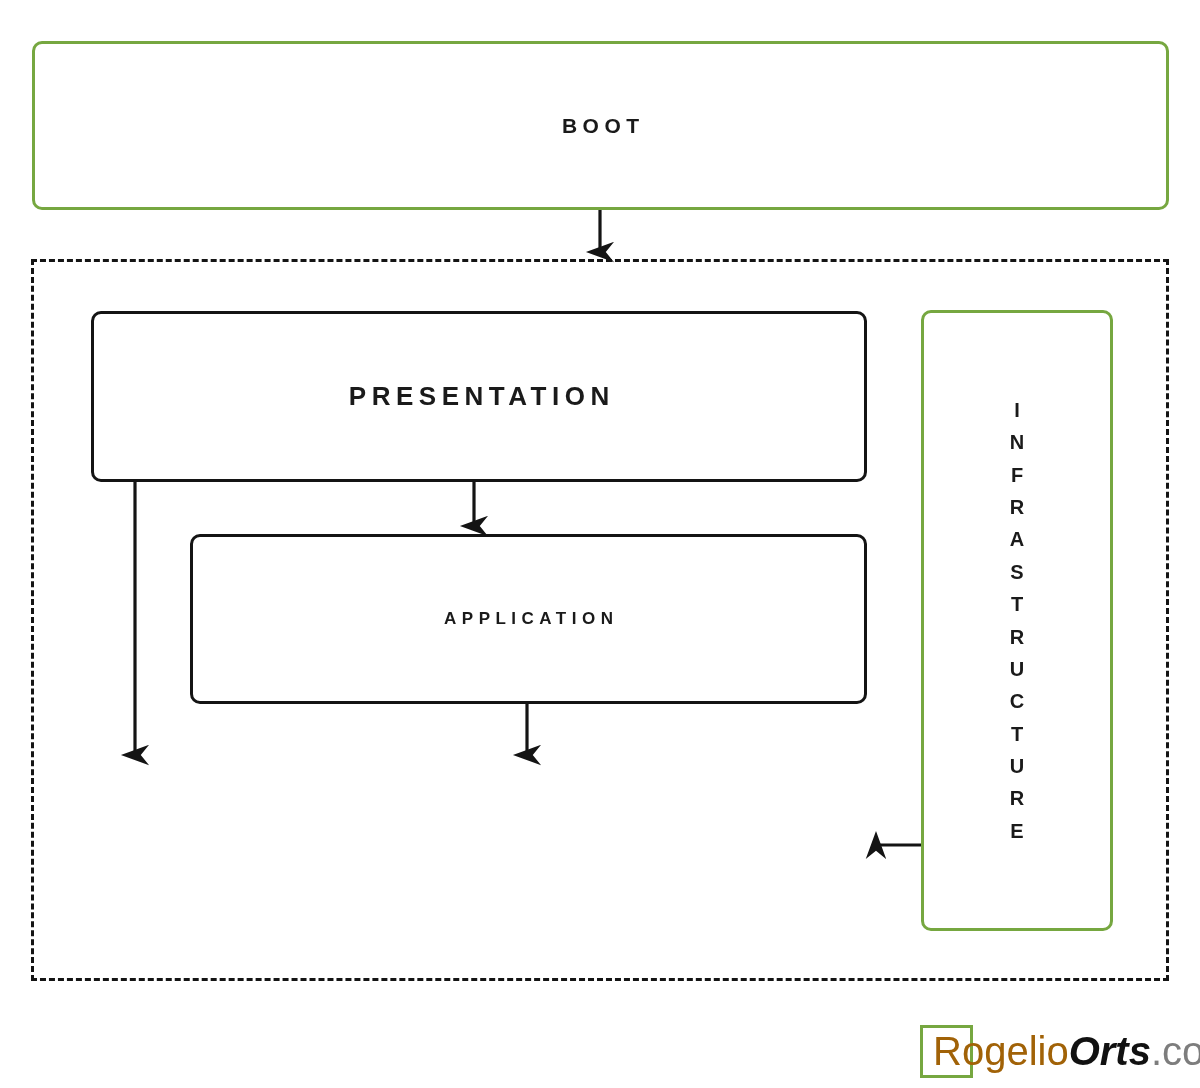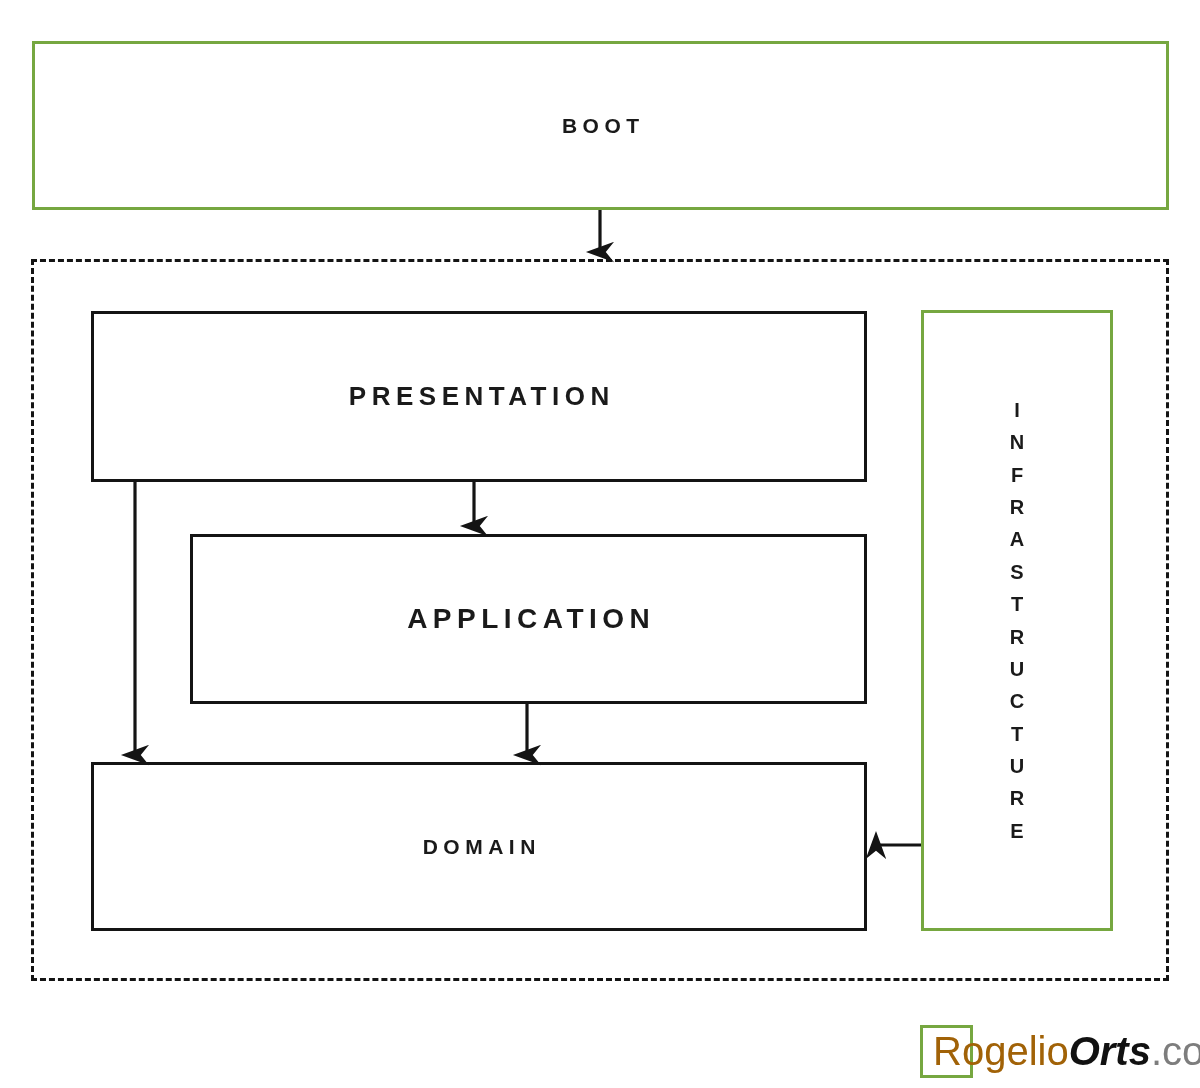--- a/index.html
+++ b/index.html
@@ -19,20 +19,21 @@
     height: 1088px;
     background: #ffffff;
   }
   .box {
     position: absolute;
     box-sizing: border-box;
     background: #ffffff;
     display: flex;
     align-items: center;
     justify-content: center;
+    border-radius: 10px;
   }
   .box-label {
     font-weight: bold;
     color: #1a1a1a;
     text-transform: uppercase;
     white-space: nowrap;
     user-select: none;
   }
 
   
@@ -76,21 +77,21 @@
   }
 
   #application-box {
     left: 190px;
     top: 534px;
     width: 677px;
     height: 170px;
     border: 3px solid #141414;
   }
   #application-box .box-label {
-    font-size: 28px;
+    font-size: 17px;
     letter-spacing: 5.5px;
     text-indent: 5.5px;
   }
 
   #domain-box {
     left: 91px;
     top: 762px;
     width: 776px;
     height: 169px;
     border: 3px solid #141414;
@@ -178,23 +179,20 @@
   <div id="runtime-container"></div>
 
   <div class="box" id="presentation-box">
     <span class="box-label">PRESENTATION</span>
   </div>
 
   <div class="box" id="application-box">
     <span class="box-label">APPLICATION</span>
   </div>
 
-  <div class="box" id="domain-box">
-    <span class="box-label">DOMAIN</span>
-  </div>
 
   <div class="box" id="infrastructure-box">
     <div class="vstack" id="infrastructure-letters">
         <span>I</span>
         <span>N</span>
         <span>F</span>
         <span>R</span>
         <span>A</span>
         <span>S</span>
         <span>T</span>

